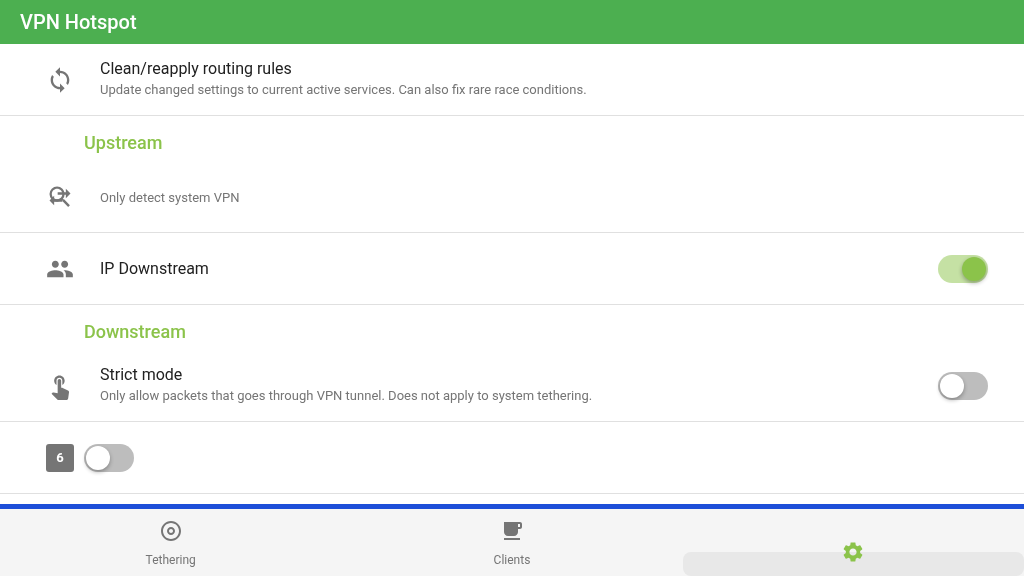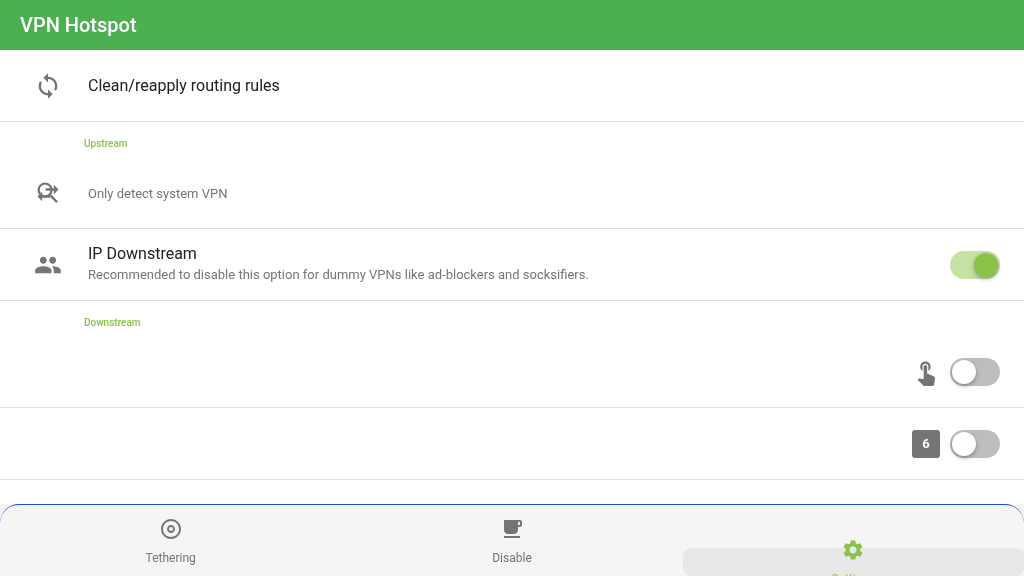--- a/index.html
+++ b/index.html
@@ -11,21 +11,21 @@
       overflow: hidden;
       display: flex;
       flex-direction: column;
     }
 
     
     .app-header {
       background: #4CAF50;
       color: white;
       padding: 0 20px;
-      height: 50px;
+      height: 44px;
       display: flex;
       align-items: center;
       flex-shrink: 0;
     }
     .app-title {
       font-size: 20px;
       font-weight: 500;
       color: white;
     }
 
@@ -33,24 +33,23 @@
     .content {
       flex: 1;
       overflow-y: auto;
       background: #fff;
     }
 
     
     .settings-item {
       display: flex;
       align-items: center;
-      padding: 14px 24px;
+      padding: 14px 36px;
       border-bottom: 1px solid #e0e0e0;
       min-height: 72px;
-      justify-content: flex-end;
     }
     .settings-item .icon-wrap {
       width: 48px;
       display: flex;
       align-items: center;
       justify-content: center;
       flex-shrink: 0;
       color: #757575;
     }
     .settings-item .text-wrap {
@@ -70,21 +69,21 @@
     }
     .settings-item .control {
       flex-shrink: 0;
       display: flex;
       align-items: center;
     }
 
     
     .section-header {
       padding: 16px 20px 8px 84px;
-      font-size: 10px;
+      font-size: 18px;
       font-weight: 500;
       color: #8BC34A;
     }
 
     
     .toggle {
       position: relative;
       width: 50px;
       height: 28px;
       display: inline-block;
@@ -119,23 +118,22 @@
       background: #fff;
       box-shadow: 0 2px 4px rgba(0,0,0,0.3);
     }
 
     
     .bottom-nav {
       height: 72px;
       background: #f5f5f5;
       display: flex;
       align-items: stretch;
-      border-top: 1px solid #1d4ed8;
+      border-top: 5px solid #1d4ed8;
       flex-shrink: 0;
-      border-radius: 19px;
     }
     .nav-item {
       flex: 1;
       display: flex;
       flex-direction: column;
       align-items: center;
       justify-content: center;
       cursor: pointer;
       gap: 4px;
     }
@@ -190,20 +188,21 @@
 <div class="content">
 
   <div class="settings-item">
     <div class="icon-wrap">
       <svg class="icon-svg" viewBox="0 0 24 24">
         <path d="M12 4V1L8 5l4 4V6c3.31 0 6 2.69 6 6 0 1.01-.25 1.97-.7 2.8l1.46 1.46C19.54 15.03 20 13.57 20 12c0-4.42-3.58-8-8-8zm0 14c-3.31 0-6-2.69-6-6 0-1.01.25-1.97.7-2.8L5.24 7.74C4.46 8.97 4 10.43 4 12c0 4.42 3.58 8 8 8v3l4-4-4-4v3z"></path>
       </svg>
     </div>
     <div class="text-wrap">
       <div class="item-title">Clean/reapply routing rules</div>
+      <div class="item-subtitle">Update changed settings to current active services. Can also fix rare race conditions.</div>
     </div>
   </div>
 
   <div class="section-header">
     <span>Upstream</span>
   </div>
 
   <div class="settings-item">
     <div class="icon-wrap">
       <svg class="icon-svg" viewBox="0 0 24 24">
@@ -221,40 +220,43 @@
   </div>
 
   <div class="settings-item">
     <div class="icon-wrap">
       <svg class="icon-svg" viewBox="0 0 24 24">
         <path d="M16 11c1.66 0 2.99-1.34 2.99-3S17.66 5 16 5c-1.66 0-3 1.34-3 3s1.34 3 3 3zm-8 0c1.66 0 2.99-1.34 2.99-3S9.66 5 8 5C6.34 5 5 6.34 5 8s1.34 3 3 3zm0 2c-2.33 0-7 1.17-7 3.5V19h14v-2.5c0-2.33-4.67-3.5-7-3.5zm8 0c-.29 0-.62.02-.97.05 1.16.84 1.97 1.97 1.97 3.45V19h6v-2.5c0-2.33-4.67-3.5-7-3.5z"></path>
       </svg>
     </div>
     <div class="text-wrap">
       <div class="item-title">IP Downstream</div>
-      <div class="item-subtitle">Recommended to disable this option for dummy VPNs like ad-blockers and socksifiers.</div>
     </div>
     <div class="control">
       <div class="toggle">
         <div class="toggle-track on"></div>
         <div class="toggle-thumb on"></div>
       </div>
     </div>
   </div>
 
   <div class="section-header">
     <span>Downstream</span>
   </div>
 
   <div class="settings-item">
     <div class="icon-wrap">
       <svg class="icon-svg" viewBox="0 0 24 24">
         <path d="M9 11.24V7.5C9 6.12 10.12 5 11.5 5S14 6.12 14 7.5v3.74c1.21-.81 2-2.18 2-3.74C16 5.01 13.99 3 11.5 3S7 5.01 7 7.5c0 1.56.79 2.93 2 3.74zm9.84 4.63l-4.54-2.26c-.17-.07-.35-.11-.54-.11H13v-6c0-.83-.67-1.5-1.5-1.5S10 6.67 10 7.5v10.74l-3.43-.72c-.08-.01-.15-.03-.24-.03-.31 0-.59.13-.79.33l-.79.8 4.94 4.94c.27.27.65.44 1.06.44h6.79c.75 0 1.33-.55 1.44-1.28l.75-5.27c.01-.07.02-.14.02-.2 0-.62-.38-1.16-.91-1.38z"></path>
       </svg>
     </div>
+    <div class="text-wrap">
+      <div class="item-title">Strict mode</div>
+      <div class="item-subtitle">Only allow packets that goes through VPN tunnel. Does not apply to system tethering.</div>
+    </div>
     <div class="control">
       <div class="toggle">
         <div class="toggle-track off"></div>
         <div class="toggle-thumb off"></div>
       </div>
     </div>
   </div>
 
   <div class="settings-item">
     <div class="icon-wrap">
@@ -279,21 +281,21 @@
     </span>
     <span class="nav-label">Tethering</span>
   </div>
 
   <div class="nav-item">
     <span class="nav-icon">
       <svg width="24" height="24" viewBox="0 0 24 24" fill="#757575">
         <path d="M20 3H4v10c0 2.21 1.79 4 4 4h6c2.21 0 4-1.79 4-4v-3h2c1.11 0 2-.89 2-2V5c0-1.11-.89-2-2-2zm0 5h-2V5h2v3zM4 19h16v2H4z"></path>
       </svg>
     </span>
-    <span class="nav-label">Disable</span>
+    <span class="nav-label">Clients</span>
   </div>
 
   <div class="nav-item active">
     <span class="nav-icon">
       <svg width="24" height="24" viewBox="0 0 24 24" fill="#8BC34A">
         <path d="M19.14,12.94c0.04-0.3,0.06-0.61,0.06-0.94c0-0.32-0.02-0.64-0.07-0.94l2.03-1.58c0.18-0.14,0.23-0.41,0.12-0.61 l-1.92-3.32c-0.12-0.22-0.37-0.29-0.59-0.22l-2.39,0.96c-0.5-0.38-1.03-0.7-1.62-0.94L14.4,2.81c-0.04-0.24-0.24-0.41-0.48-0.41 h-3.84c-0.24,0-0.43,0.17-0.47,0.41L9.25,5.35C8.66,5.59,8.12,5.92,7.63,6.29L5.24,5.33c-0.22-0.08-0.47,0-0.59,0.22L2.74,8.87 C2.62,9.08,2.66,9.34,2.86,9.48l2.03,1.58C4.84,11.36,4.8,11.69,4.8,12s0.02,0.64,0.07,0.94l-2.03,1.58 c-0.18,0.14-0.23,0.41-0.12,0.61l1.92,3.32c0.12,0.22,0.37,0.29,0.59,0.22l2.39-0.96c0.5,0.38,1.03,0.7,1.62,0.94l0.36,2.54 c0.05,0.24,0.24,0.41,0.48,0.41h3.84c0.24,0,0.44-0.17,0.47-0.41l0.36-2.54c0.59-0.24,1.13-0.56,1.62-0.94l2.39,0.96 c0.22,0.08,0.47,0,0.59-0.22l1.92-3.32c0.12-0.22,0.07-0.47-0.12-0.61L19.14,12.94z M12,15.6c-1.98,0-3.6-1.62-3.6-3.6 s1.62-3.6,3.6-3.6s3.6,1.62,3.6,3.6S13.98,15.6,12,15.6z"></path>
       </svg>
     </span>
     <span class="nav-label">Settings</span>
   </div>

